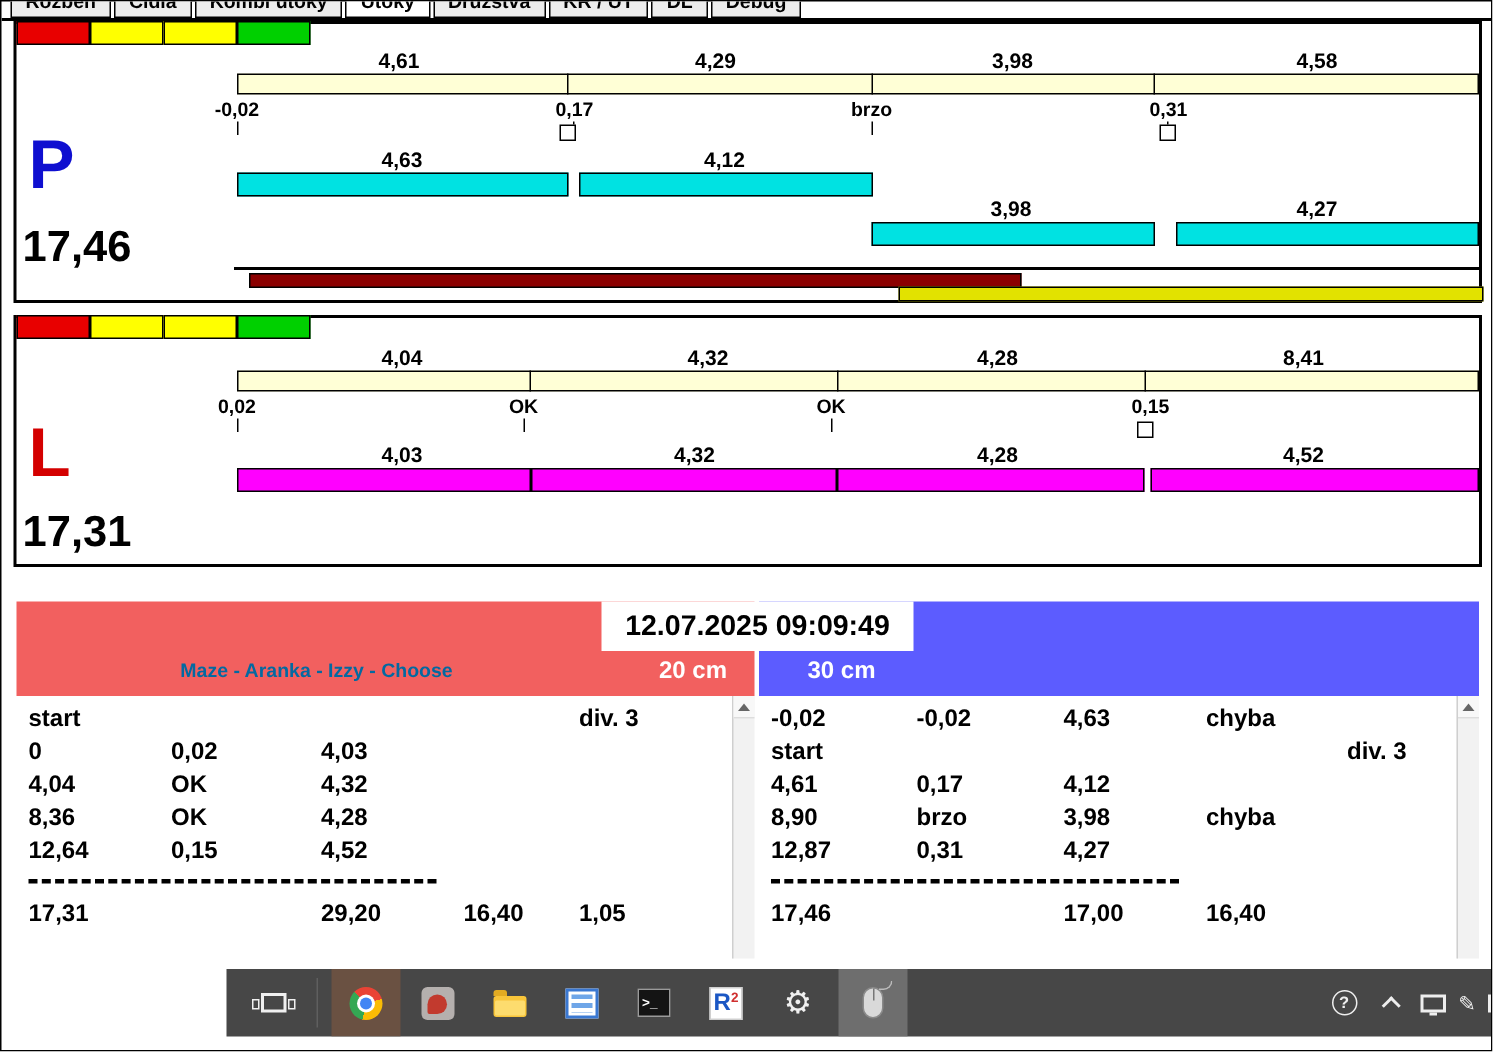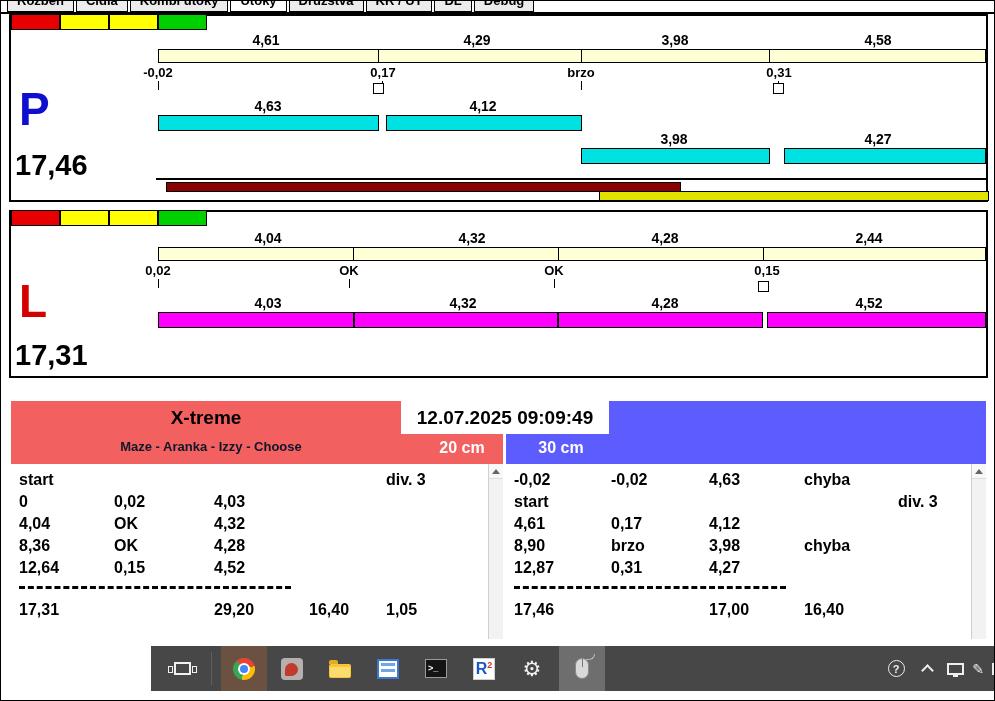--- a/index.html
+++ b/index.html
@@ -31,21 +31,21 @@
   .xbar { position:absolute; border:1px solid #000; }
 
   
   .card { position:absolute; top:400px; height:238px; background:#fff; }
   #card-l { left:10px; width:492px; }
   #card-r { left:505px; width:480px; }
   .chead { position:absolute; left:0; top:0; width:100%; height:63px; }
   .chead-l { background:#f2605f; }
   .chead-r { background:#5c5cff; }
   .ctitle { position:absolute; font-size:19px; font-weight:bold; text-align:center; color:#000; }
-  .csub { position:absolute; font-size:13px; font-weight:bold; color:#0f172a; text-align:center; }
+  .csub { position:absolute; font-size:13px; font-weight:bold; color:#0369a1; text-align:center; }
   .ccm { position:absolute; font-size:16px; font-weight:bold; color:#fff; text-align:center; }
   .trow { position:absolute; left:0; width:100%; height:22px; font-size:16px; font-weight:bold; color:#000; }
   .tc { position:absolute; white-space:nowrap; }
   .ca { left:8px; } .cb { left:103px; } .cc { left:203px; } .cd { left:298px; } .ce { left:375px; }
   #card-r .cb { left:105px; } #card-r .ce { left:392px; }
   .sep { position:absolute; left:8px; width:272px; height:0; border-top:3px dashed #000; }
   .sbar { position:absolute; top:63px; width:15px; height:175px; background:#f2f2f2; border-left:1px solid #cfcfcf; }
   .sbar .up { height:15px; display:flex; align-items:center; justify-content:center; background:#f8f8f8; border-bottom:1px solid #ddd; }
   .uparrow { width:0; height:0; border-left:4px solid transparent; border-right:4px solid transparent; border-bottom:5px solid #666; }
   #datebox { position:absolute; left:400px; top:400px; width:208px; height:33px; background:#fff; display:flex; align-items:center; justify-content:center; font-size:19px; font-weight:bold; z-index:6; }
@@ -160,21 +160,21 @@
 
   <div class="panel" style="left:8px;top:209px;width:979px;height:168px;"></div>
   <div class="statusbox sb-red" style="left:10px;top:209px;"></div>
   <div class="statusbox sb-yellow" style="left:59px;top:209px;"></div>
   <div class="statusbox sb-yellow" style="left:108px;top:209px;"></div>
   <div class="statusbox sb-green" style="left:157px;top:209px;"></div>
 
   <span class="num14" style="left:267px;top:229px;">4,04</span>
   <span class="num14" style="left:471px;top:229px;">4,32</span>
   <span class="num14" style="left:664px;top:229px;">4,28</span>
-  <span class="num14" style="left:868px;top:229px;">2,44</span>
+  <span class="num14" style="left:868px;top:229px;">8,41</span>
 
   <div class="scalebar" style="left:157px;top:246px;width:828px;"></div>
   <div class="tick" style="left:352px;top:246px;height:14px;"></div>
   <div class="tick" style="left:557px;top:246px;height:14px;"></div>
   <div class="tick" style="left:762px;top:246px;height:14px;"></div>
 
   <span class="num13" style="left:157px;top:262px;">0,02</span>
   <span class="num13" style="left:348px;top:262px;">OK</span>
   <span class="num13" style="left:553px;top:262px;">OK</span>
   <span class="num13" style="left:766px;top:262px;">0,15</span>
@@ -193,21 +193,20 @@
 
   <div class="runbar mag" style="left:157px;top:311px;width:196px;"></div>
   <div class="runbar mag" style="left:353px;top:311px;width:204px;"></div>
   <div class="runbar mag" style="left:557px;top:311px;width:205px;"></div>
   <div class="runbar mag" style="left:766px;top:311px;width:219px;"></div>
 
   <div class="lane-total" style="left:14px;top:338px;">17,31</div>
 
   <div class="card" id="card-l">
     <div class="chead chead-l"></div>
-    <div class="ctitle" style="left:0;top:6px;width:390px;">X-treme</div>
     <div class="csub" style="left:10px;top:38px;width:380px;">Maze - Aranka - Izzy - Choose</div>
     <div class="ccm" style="left:407px;top:38px;width:88px;">20 cm</div>
 
     <div class="trow" style="top:70px;">
       <span class="tc ca">start</span>
       <span class="tc cb"></span>
       <span class="tc cc"></span>
       <span class="tc cd"></span>
       <span class="tc ce">div. 3</span>
     </div>

